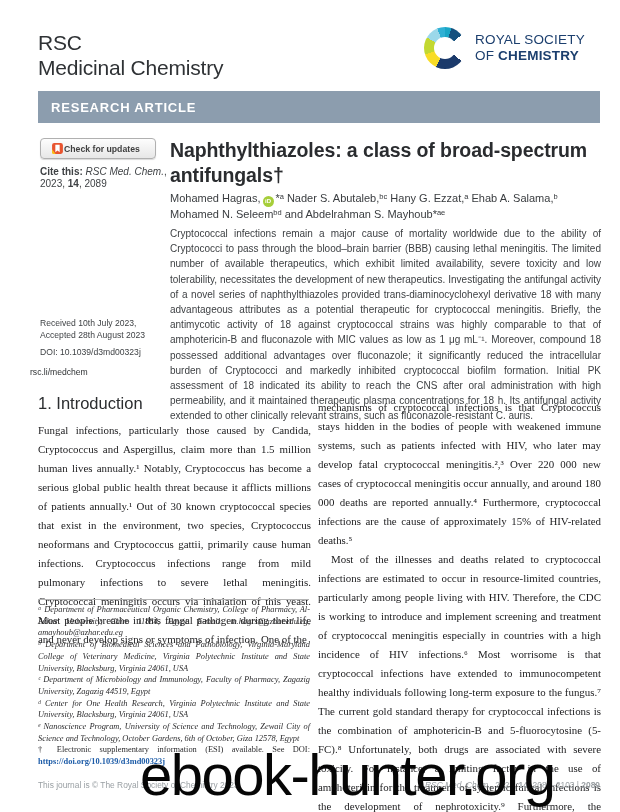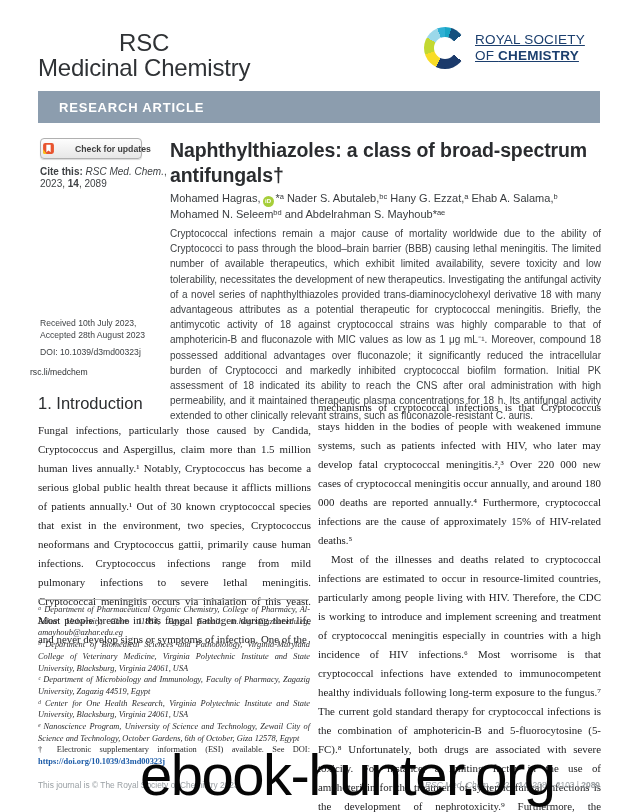--- a/index.html
+++ b/index.html
@@ -4,47 +4,47 @@
 <style>
   html,body { margin:0; padding:0; background:#ffffff; }
   .page {
     position:relative; width:620px; height:812px; background:#fff;
     overflow:hidden; font-family:"Liberation Sans", sans-serif;
   }
 
   
   .masthead-name {
     position:absolute; left:38px; top:30px;
-    font-size:24px; line-height:25px; font-weight:500; color:#2f3235; letter-spacing:-0.2px;text-align:center;
+    font-size:21px; line-height:25px; font-weight:500; color:#2f3235; letter-spacing:-0.2px;
   }
   .publisher { position:absolute; left:424px; top:27px; display:flex; align-items:center; gap:9px; }
   .logo-c { width:42px; height:42px; border-radius:50%; position:relative; flex:0 0 auto;
     background:conic-gradient(from 0deg,
       #19a6c6 0deg 18deg, #15517e 18deg 52deg,
       #ffffff 52deg 128deg,
       #1b3a6b 128deg 205deg, #f8dc26 205deg 252deg,
       #c2d831 252deg 300deg, #9bd8ea 300deg 338deg, #2fb0d4 338deg 360deg);
   }
   .logo-c::after { content:""; position:absolute; inset:10px; border-radius:50%; background:#fff; }
-  .publisher-text { font-size:13.5px; line-height:16px; color:#1c3f6e; letter-spacing:0.2px;text-decoration:underline; }
+  .publisher-text { font-size:13.5px; line-height:16px; color:#1c3f6e; letter-spacing:0.2px; }
   .publisher-text .bold { font-weight:bold; }
 
   
   .banner {
     position:absolute; left:38px; top:91px; width:562px; height:32px;
-    background:#8c9dae; display:flex; align-items:center; padding-left:21px; box-sizing:border-box;
+    background:#8c9dae; display:flex; align-items:center; padding-left:13px; box-sizing:border-box;
   }
   .banner span { color:#fff; font-size:13px; font-weight:bold; letter-spacing:0.8px; }
 
   
   .chk-btn {
-    position:absolute; left:40px; top:138px; width:102px; height:21px;
+    position:absolute; left:40px; top:138px; width:116px; height:21px;
     border:1px solid #b0b0b0; border-radius:4px;
     background:linear-gradient(#fdfdfd,#e7e7e7);
-    display:flex; align-items:center; gap:20px; padding:0 1px; box-sizing:border-box;
+    display:flex; align-items:center; gap:0; padding:0 10px; box-sizing:border-box;
     box-shadow:0 1px 1px rgba(0,0,0,0.15); cursor:pointer;
   }
   .chk-btn svg { width:13px; height:13px; flex:0 0 auto; }
   .chk-btn span { font-size:8.7px; font-weight:600; color:#3f3f3f; white-space:nowrap; }
 
   .cite { position:absolute; left:40px; top:166px; width:132px;
     font-size:10px; line-height:12px; color:#3f4245; }
   .cite .b { font-weight:bold; } .cite .it { font-style:italic; }
 
   .dates { position:absolute; left:40px; top:317px; width:140px;

